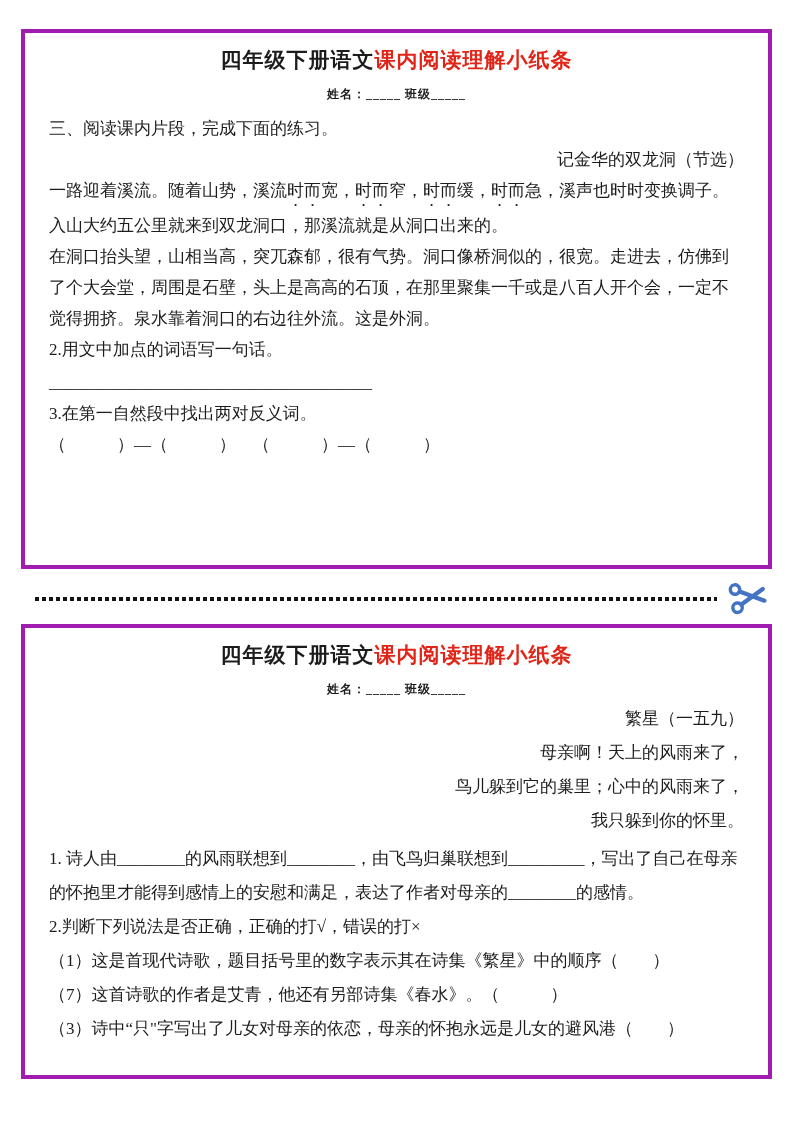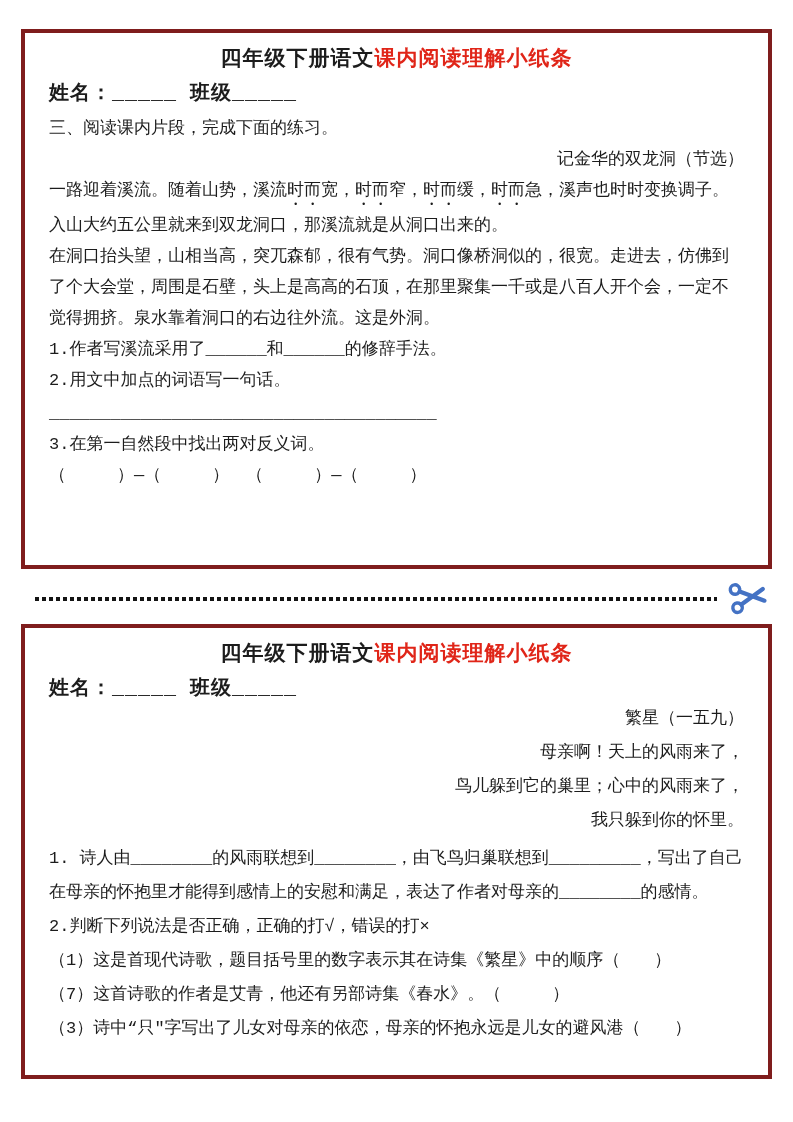--- a/index.html
+++ b/index.html
@@ -13,41 +13,40 @@
     width: 793px;
     height: 1122px;
     background: #ffffff;
     margin: 0 auto;
     overflow: hidden;
   }
   .card {
     position: absolute;
     left: 21px;
     width: 751px;
-    border: 4px solid #7f1d1d;
+    border: 4px solid #a21caf;
     background: #ffffff;
     padding: 8px 24px 10px 24px;
-    font-family: Liberation Mono, monospace;
   }
   .card-1 { top: 29px;  height: 540px; }
   .card-2 { top: 624px; height: 455px; }
 
   .sheet-title {
     text-align: center;
     font-size: 21px;
     font-weight: bold;
     line-height: 30px;
     margin-top: 4px;
     letter-spacing: 1px;
   }
   .sheet-title .red { color: #e02518; }
 
   .name-line {
-    text-align: left;
-    font-size: 20px;
+    text-align: center;
+    font-size: 12px;
     font-weight: 600;
     line-height: 26px;
     margin-top: 6px;
     letter-spacing: 1px;
   }
 
   .card-1 p.body { font-size: 17px; line-height: 31px; }
   .card-2 p.body { font-size: 17px; line-height: 34px; }
   p.center { text-align: right; }
   p.prewrap { white-space: pre-wrap; }
@@ -91,21 +90,20 @@
     </div>
     <div class="name-line">姓名：_____  班级_____</div>
 
     <p class="body intro">三、阅读课内片段，完成下面的练习。</p>
     <p class="body center">记金华的双龙洞（节选）</p>
 
     <p class="body"><span>一路迎着溪流。随着山势，溪流</span><span class="em-dot">时而</span><span>宽，</span><span class="em-dot">时而</span><span>窄，</span><span class="em-dot">时而</span><span>缓，</span><span class="em-dot">时而</span><span>急，溪声也时时变换调子。入山大约五公里就来到双龙洞口，那溪流就是从洞口出来的。</span></p>
 
     <p class="body">在洞口抬头望，山相当高，突兀森郁，很有气势。洞口像桥洞似的，很宽。走进去，仿佛到了个大会堂，周围是石壁，头上是高高的石顶，在那里聚集一千或是八百人开个会，一定不觉得拥挤。泉水靠着洞口的右边往外流。这是外洞。</p>
 
-    <p class="body">1.作者写溪流采用了______和______的修辞手法。</p>
     <p class="body">2.用文中加点的词语写一句话。</p>
     <p class="body answer-blank">______________________________________</p>
     <p class="body">3.在第一自然段中找出两对反义词。</p>
     <p class="body prewrap">（　　　）—（　　　）　（　　　）—（　　　）</p>
   </div>
 
   <div class="cut-line"></div>
   <div class="scissors">
     <svg viewBox="0 0 32 32" width="42" height="42" aria-hidden="true">
       <circle cx="7" cy="9" r="3.6" fill="none" stroke="#4472c4" stroke-width="2.6"></circle>

